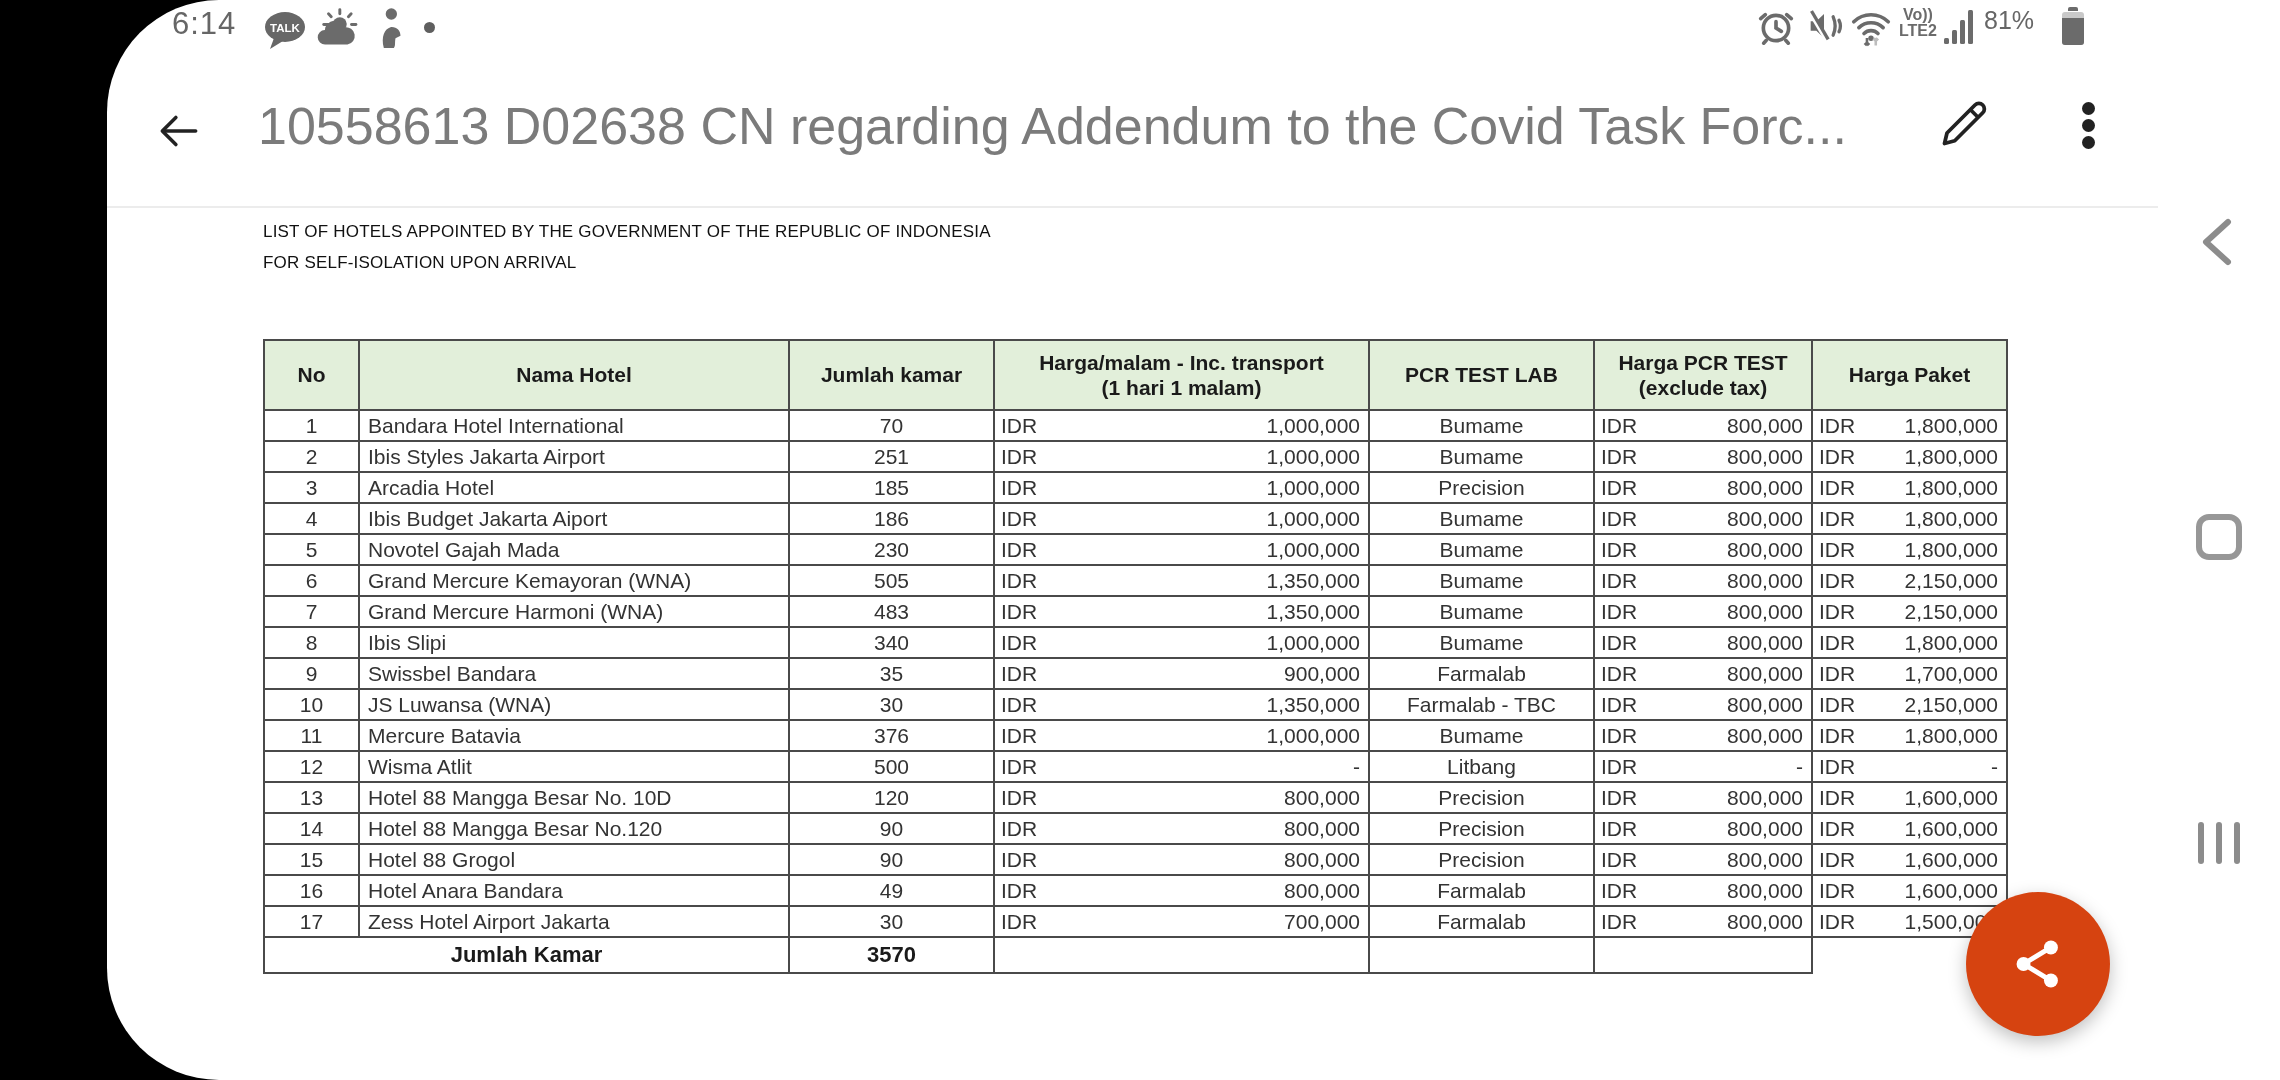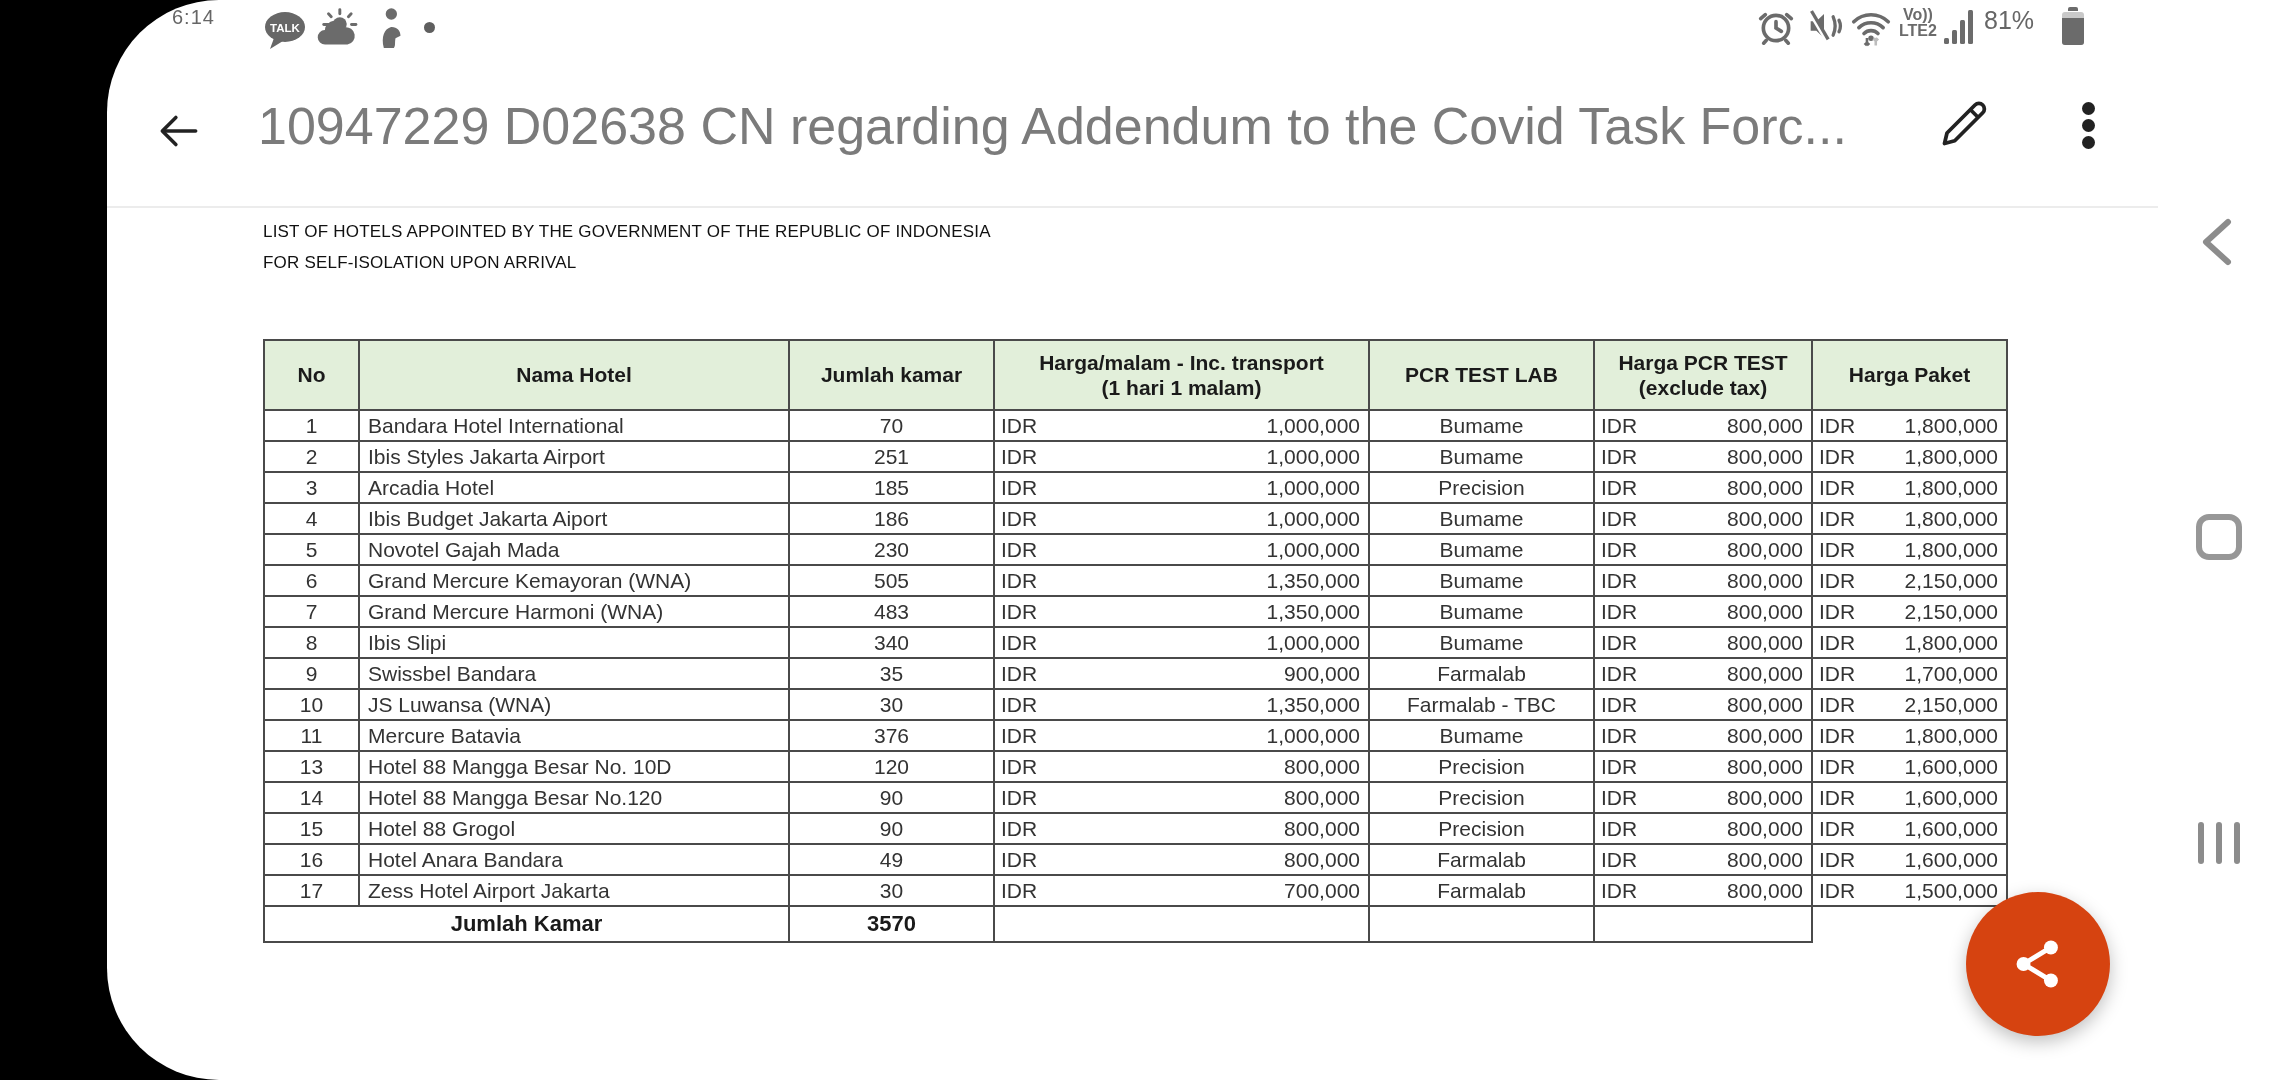--- a/index.html
+++ b/index.html
@@ -8,21 +8,21 @@
     background:#000; font-family:"Liberation Sans", sans-serif;
     -webkit-font-smoothing:antialiased;
   }
   .abs { position:absolute; }
   .screen {
     position:absolute; left:107px; top:0; width:2173px; height:1080px;
     background:#fff; border-radius:112px 0 0 112px;
   }
 
   
-  .sb-time { left:172px; top:6px; font-size:20px; color:#666; letter-spacing:1px; }
+  .sb-time { left:172px; top:6px; font-size:31px; color:#666; letter-spacing:1px; }
   .volte { left:1899px; top:7px; font-size:16px; line-height:16px; font-weight:bold; color:#6b6b6b; text-align:center; }
   .pct { left:1984px; top:6px; font-size:25px; color:#666; }
   .notif-dot { left:424px; top:22px; width:11px; height:11px; border-radius:50%; background:#5f5f5f; }
   .battery { left:2062px; top:7px; width:22px; height:38px; }
   .battery .cap { position:absolute; left:6px; top:0; width:10px; height:4px; background:#6b6b6b; border-radius:2px 2px 0 0; }
   .battery .body { position:absolute; left:0; top:5px; width:22px; height:33px; border-radius:3px; background:#c9c9c9; overflow:hidden; }
   .battery .fill { position:absolute; left:0; bottom:0; width:100%; height:81%; background:#6b6b6b; }
 
   
   .app-title {
@@ -154,21 +154,21 @@
     </span>
 </div>
 
 <svg class="abs" style="left:154px;top:106px" width="50" height="50" viewBox="0 0 24 24">
   <g fill="none" stroke="#222" stroke-width="1.7" stroke-linecap="round" stroke-linejoin="round">
     <path d="M20 12 H4.5"></path>
     <path d="M10.5 5.5 L4 12 l6.5 6.5"></path>
   </g>
 </svg>
 
-<div class="abs app-title">10947229 D02638 CN regarding Addendum to the Covid Task Forc...</div>
+<div class="abs app-title">10558613 D02638 CN regarding Addendum to the Covid Task Forc...</div>
 
 <svg class="abs" style="left:1934px;top:94px" width="60" height="60" viewBox="0 0 24 24">
   <g fill="none" stroke="#222" stroke-width="1.5" stroke-linejoin="round">
     <path d="M4.2 19.8 l1-4.2 L16.4 4.4 a2.15 2.15 0 0 1 3.1 3.1 L8.3 18.7 l-4.1 1.1 z"></path>
     <line x1="14.6" y1="6.3" x2="17.6" y2="9.3"></line>
   </g>
 </svg>
 
 <div class="abs menu-dots">
   <i></i>
@@ -471,20 +471,44 @@
           </div>
     </td>
     <td class="c-money">
       <div class="money-wrap">
             <span class="cur">IDR</span>
             <span class="amt">1,800,000</span>
           </div>
     </td>
   </tr>
 
+  <tr>
+    <td class="c-no">12</td>
+    <td class="c-hotel">Wisma Atlit</td>
+    <td class="c-rooms">500</td>
+    <td class="c-money">
+      <div class="money-wrap">
+            <span class="cur">IDR</span>
+            <span class="amt">-</span>
+          </div>
+    </td>
+    <td class="c-lab">Litbang</td>
+    <td class="c-money">
+      <div class="money-wrap">
+            <span class="cur">IDR</span>
+            <span class="amt">-</span>
+          </div>
+    </td>
+    <td class="c-money">
+      <div class="money-wrap">
+            <span class="cur">IDR</span>
+            <span class="amt">-</span>
+          </div>
+    </td>
+  </tr>
 
   <tr>
     <td class="c-no">13</td>
     <td class="c-hotel">Hotel 88 Mangga Besar No. 10D</td>
     <td class="c-rooms">120</td>
     <td class="c-money">
       <div class="money-wrap">
             <span class="cur">IDR</span>
             <span class="amt">800,000</span>
           </div>

